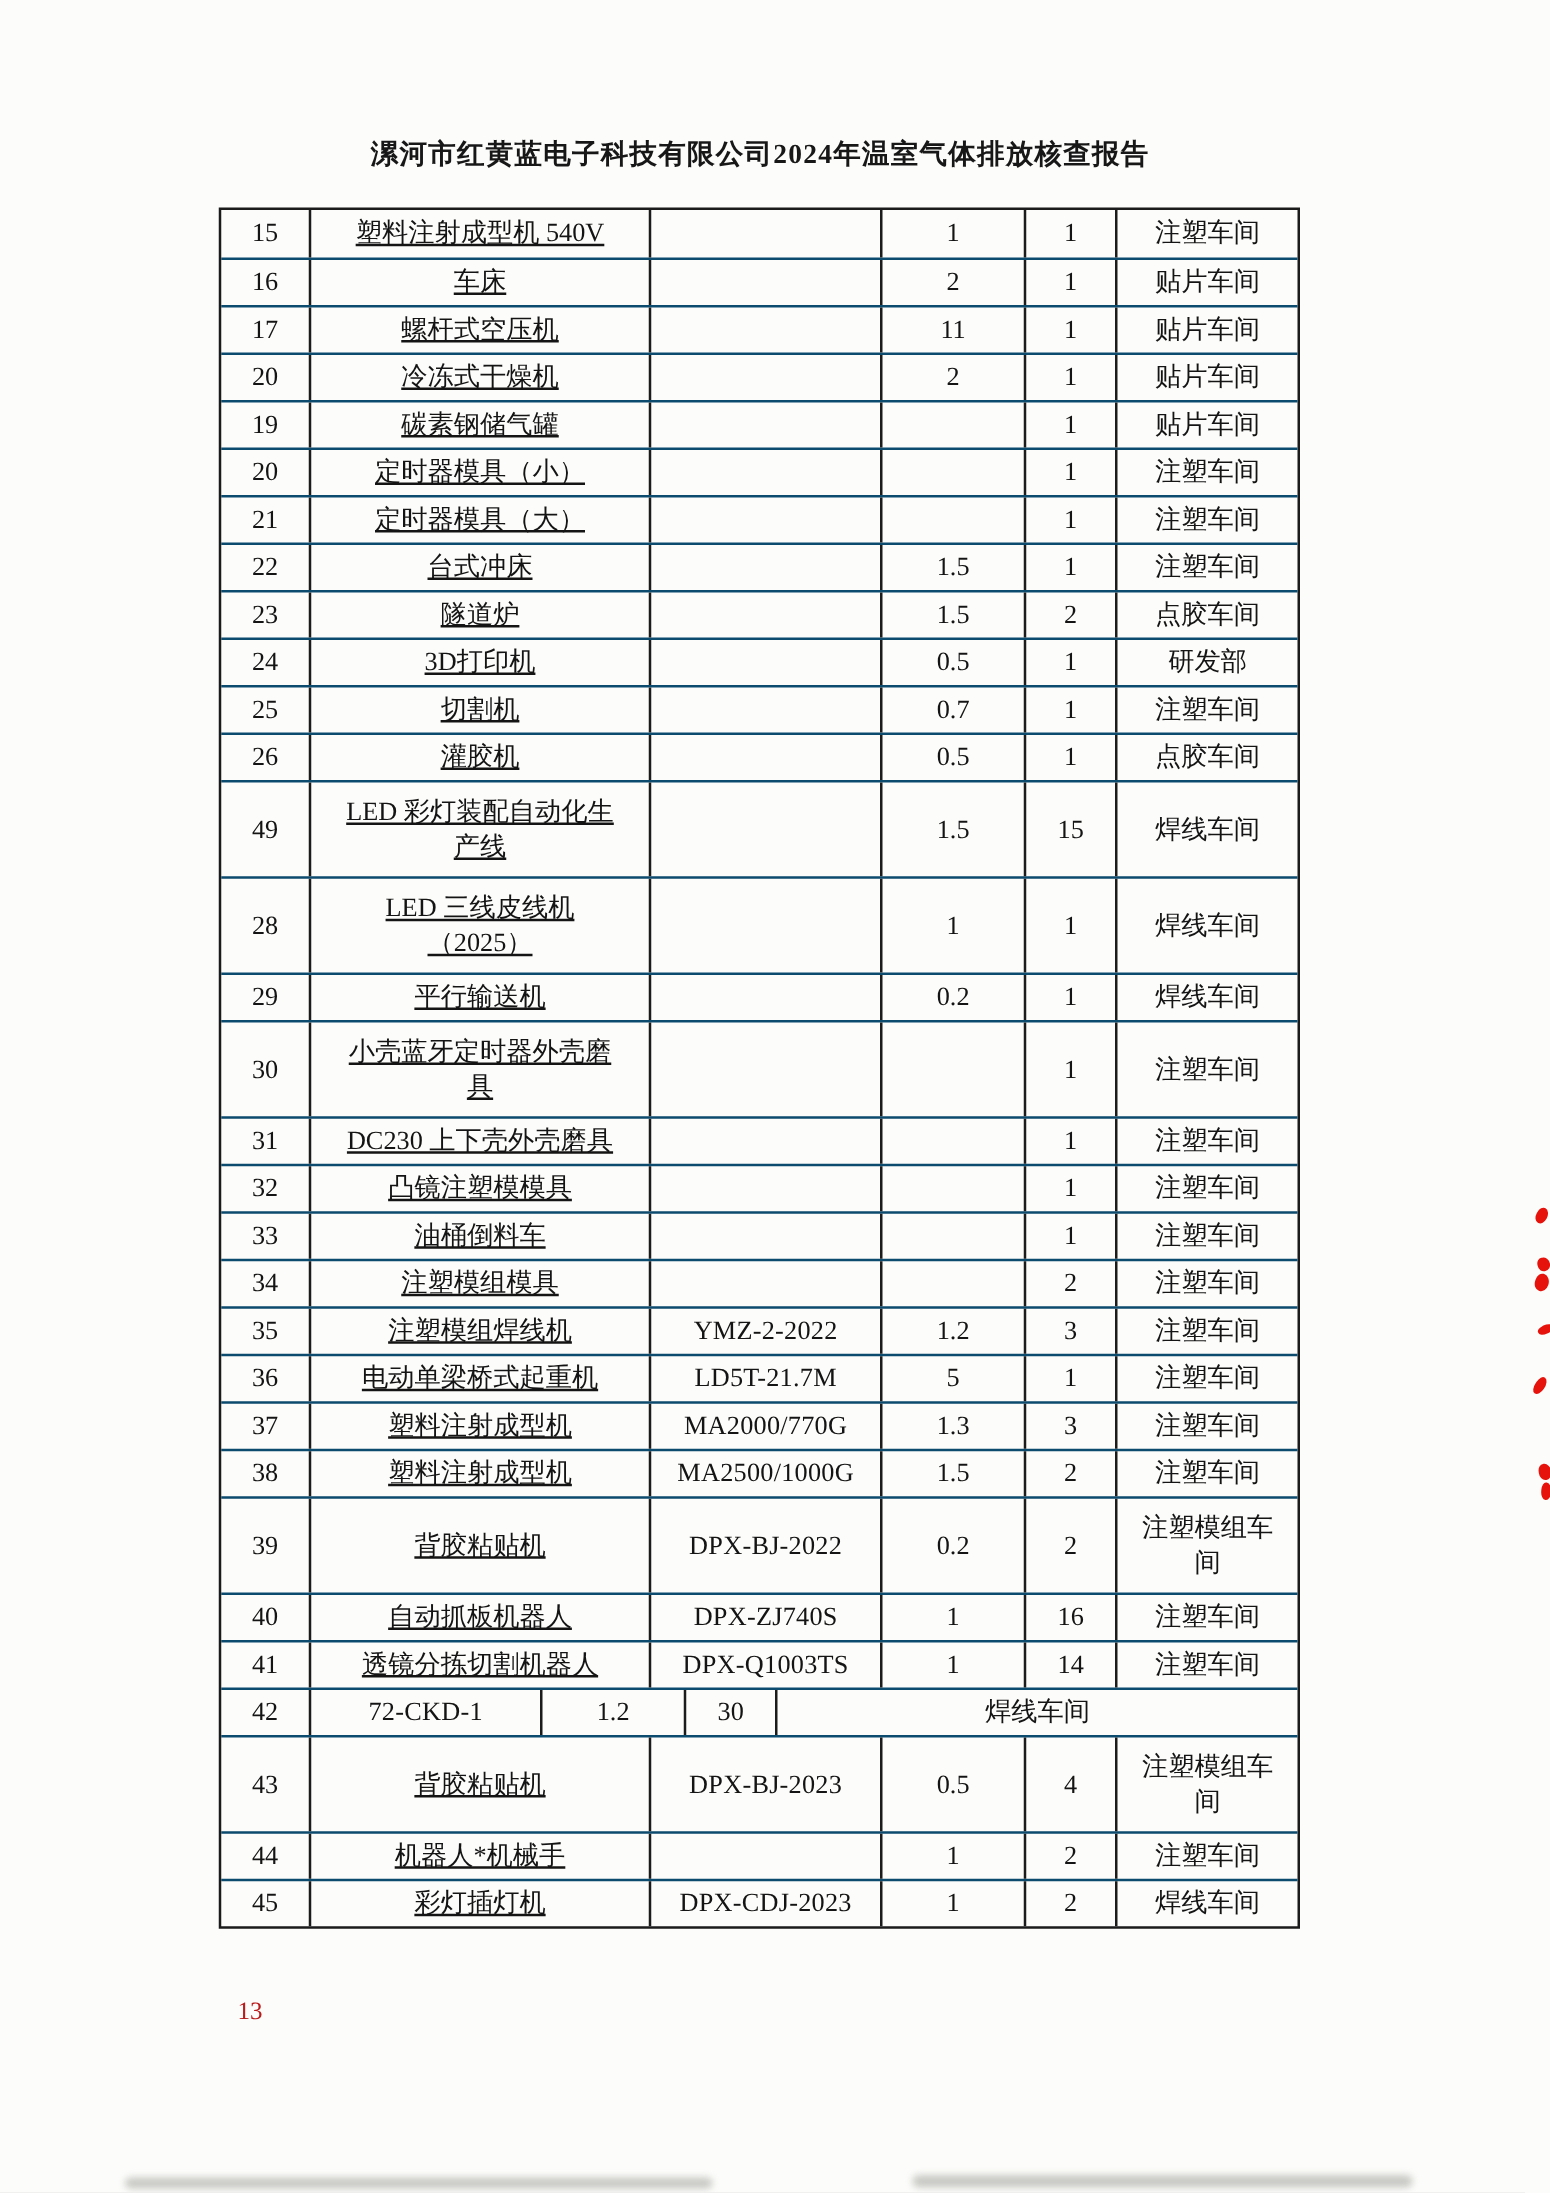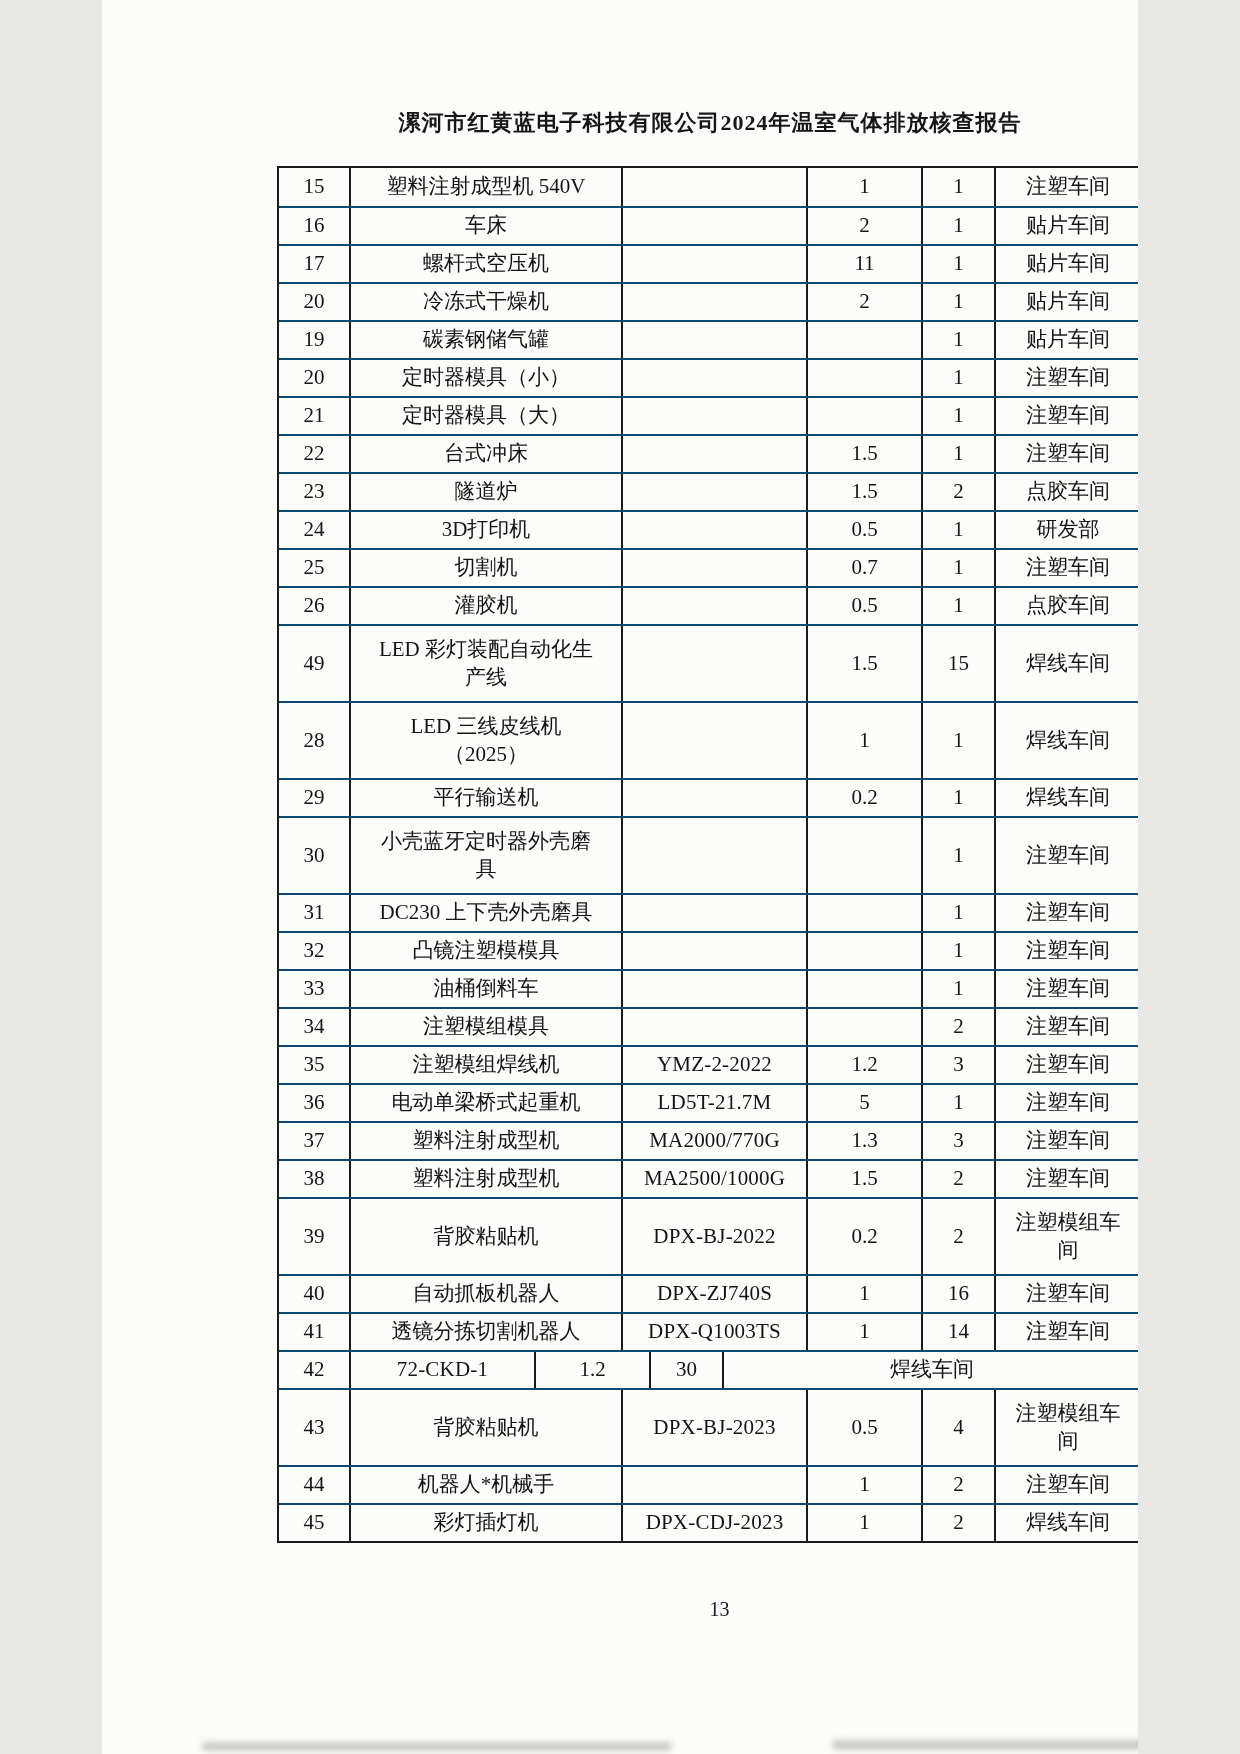--- a/index.html
+++ b/index.html
@@ -1,18 +1,18 @@
 <!DOCTYPE html>
 <html><head>
 <meta charset="utf-8">
 <style>
   html,body { margin:0; padding:0; background:#e8e8e6; }
   .page {
     position:relative;
-    width:1036px; height:1754px;
+    width:1240px; height:1754px;
     margin:0 auto;
     background:#fcfcfa;
     overflow:hidden;
     font-family:"Liberation Serif","DejaVu Serif",serif;
     color:#141414;
   }
   .doc-title {
     position:absolute; top:108px; left:172px; width:872px;
     text-align:center; font-size:22px; font-weight:600;
     letter-spacing:1px; color:#171717;
@@ -33,28 +33,28 @@
   .cell {
     display:flex; align-items:center; justify-content:center;
     text-align:center;
     font-size:21px; line-height:1.3;
     border-left:2px solid #1b1b1b;
     box-sizing:border-box;
     overflow:hidden;
   }
   .cell:first-child { border-left:none; }
   .c-no       { width:70px;  flex:0 0 70px; }
-  .c-name     { width:272px; flex:0 0 272px; padding:0 27px; }
+  .c-name     { width:272px; flex:0 0 272px; padding:0 27px;text-decoration:underline; }
   .c-model    { width:185px; flex:0 0 185px; letter-spacing:0.2px; }
   .c-power    { width:115px; flex:0 0 115px; }
   .c-qty      { width:73px;  flex:0 0 73px; }
   .c-workshop { flex:1 1 auto; padding:0 14px; }
   .page-number {
     position:absolute; top:1598px; left:190px; width:855px;
-    text-align:center; font-size:20px; color:#0f172a;
+    text-align:left; font-size:20px; color:#b91c1c;
   }
   
   .red-mark { position:absolute; background:#e6130c; border-radius:45% 55% 50% 50%; }
   .rm1 { left:1229px; top:966px;  width:9px;  height:13px; transform:rotate(28deg); }
   .rm2a{ left:1230px; top:1006px; width:10px; height:11px; transform:rotate(-12deg); }
   .rm2b{ left:1228px; top:1019px; width:11px; height:14px; transform:rotate(18deg); }
   .rm3 { left:1230px; top:1060px; width:13px; height:7px;  transform:rotate(-26deg); }
   .rm4 { left:1228px; top:1101px; width:8px;  height:15px; transform:rotate(34deg); }
   .rm5 { left:1231px; top:1171px; width:10px; height:13px; transform:rotate(-8deg); }
   .rm6 { left:1233px; top:1186px; width:8px;  height:14px; transform:rotate(4deg); }

